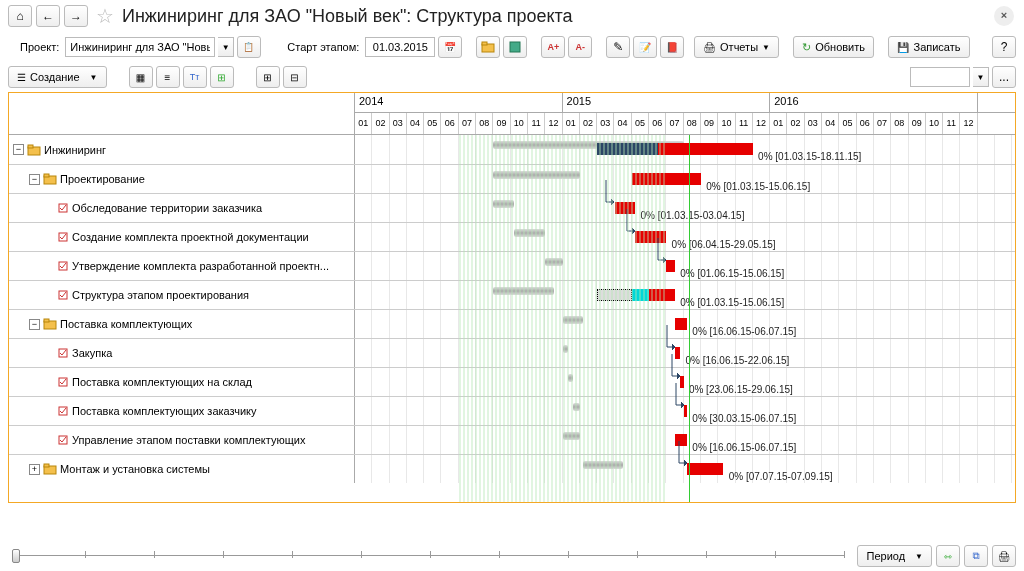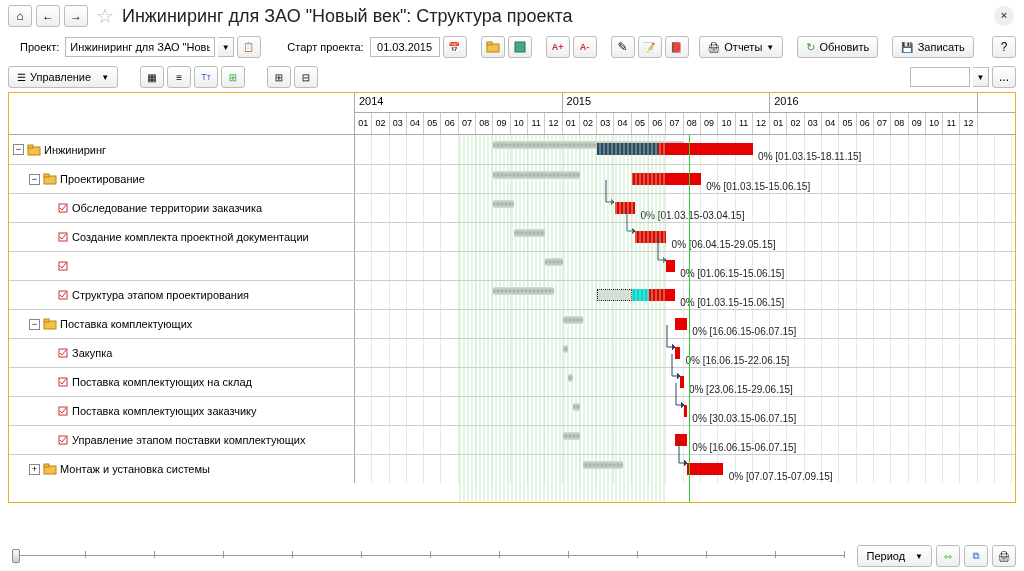--- a/index.html
+++ b/index.html
@@ -74,21 +74,21 @@
 </div>
 
 <div class="toolbar1">
   <span class="lbl">Проект:</span>
   <input class="fld sel-combo" readonly="" value="Инжиниринг для ЗАО &quot;Новый" style="">
   <div class="combo-arrow">▼</div>
   <div class="icon-btn">
       <span style="font-size:9px">📋</span>
     </div>
   <span style="width:8px"></span>
-  <span class="lbl">Старт проекта:</span>
+  <span class="lbl">Старт этапом:</span>
   <input class="fld date-fld" value="01.03.2015" style="">
   <div class="icon-btn">
       <span style="font-size:10px">📅</span>
     </div>
   <span style="width:8px"></span>
   <div class="icon-btn">
       <svg width="14" height="12">
         <rect x="1" y="3" width="12" height="8" fill="#f4c04c" stroke="#b8860b"></rect>
         <rect x="1" y="1" width="5" height="3" fill="#f4c04c" stroke="#b8860b"></rect>
       </svg>
@@ -131,21 +131,21 @@
       <span style="color:#36c;font-size:10px">💾</span>
       <span>Записать</span>
     </div>
   <div class="spacer"></div>
   <div class="icon-btn">?</div>
 </div>
 
 <div class="toolbar2">
   <div class="btn">
       <span style="font-size:10px">☰</span>
-      <span>Управление</span>
+      <span>Создание</span>
       <span style="font-size:8px;margin-left:6px">▼</span>
     </div>
   <span style="width:16px"></span>
   <div class="icon-btn">
       <span style="font-size:10px">▦</span>
     </div>
   <div class="icon-btn">
       <span style="font-size:10px">≡</span>
     </div>
   <div class="icon-btn">
@@ -283,20 +283,21 @@
           </svg>
           <span class="bar-label" style="left:316.59000000000003px">0% [06.04.15-29.05.15]</span>
         </div>
       </div>
       <div class="gantt-row">
         <div class="tree-cell indent-2">
           <svg class="task-ico">
             <rect x="2" y="2" width="8" height="8" fill="none" stroke="#c33"></rect>
             <path d="M3 6 L5 8 L9 3" stroke="#c33" fill="none"></path>
           </svg>
+          <span>Утверждение комплекта разработанной проектн...</span>
         </div>
         <div class="bars-cell">
           <div class="baseline" style="left:190.3px;width:17.3px"></div>
           <div class="bar red" style="left:311.40000000000003px;width:8.65px"></div>
           <svg class="arrow" style="left:299.29px;top:-14px;width:16px;height:30px">
             <path d="M4 0 L4 22 L12 22" stroke="#2c4665" fill="none"></path>
             <path d="M9 19 L12 22 L9 25" stroke="#2c4665" fill="#2c4665"></path>
           </svg>
           <span class="bar-label" style="left:325.24px">0% [01.06.15-15.06.15]</span>
         </div>

